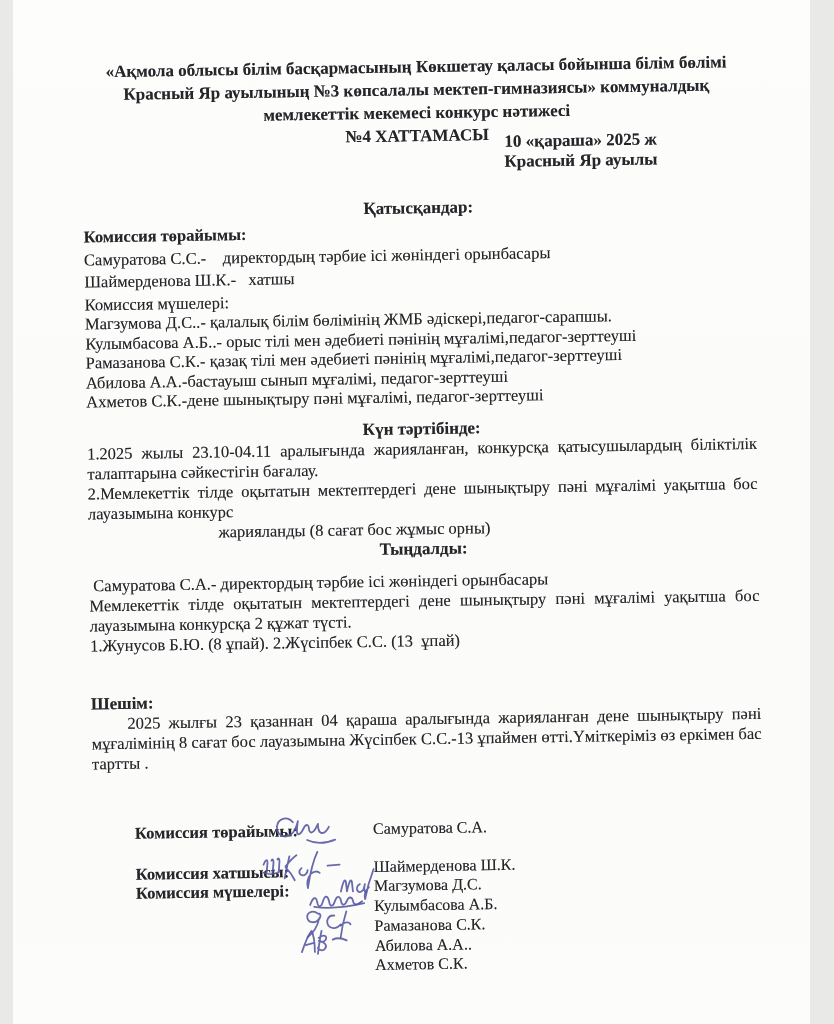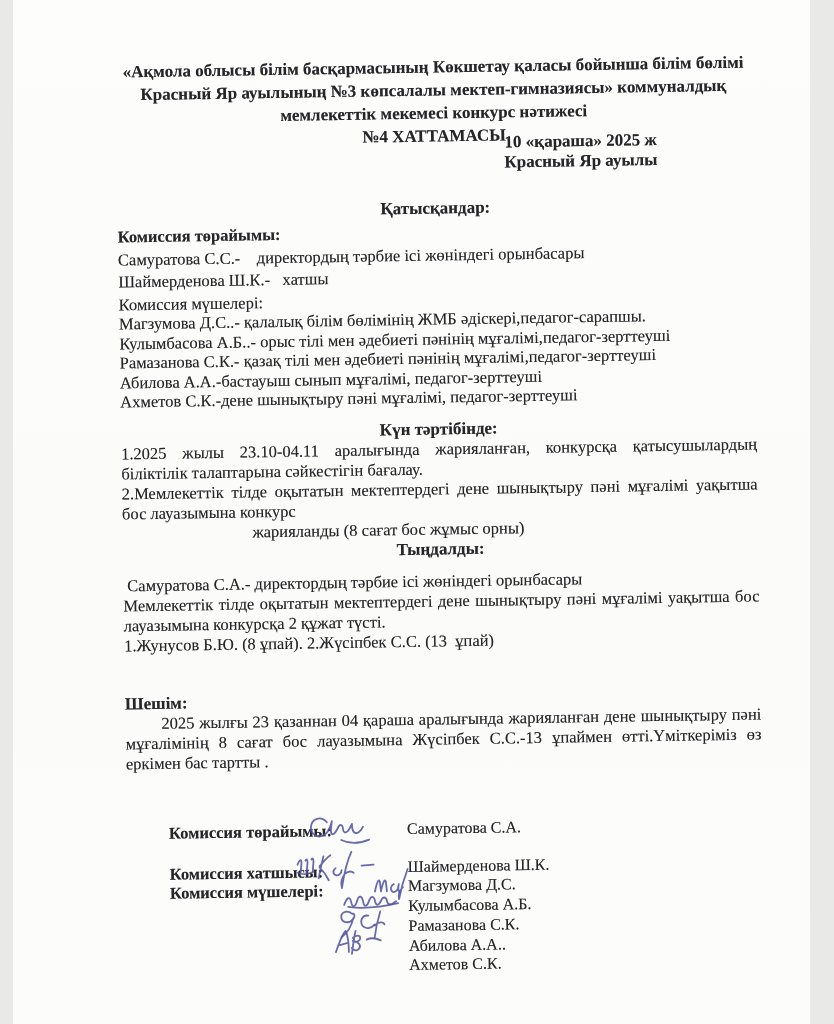--- a/index.html
+++ b/index.html
@@ -10,21 +10,20 @@
     overflow:hidden;
     position:relative;
   }
   .scan{position:absolute;inset:0;}
   .strip{position:absolute;top:0;bottom:0;background:#e9e9e8;}
   .strip.left{left:0;width:13px;border-right:1px solid #dedede;}
   .strip.right{right:0;width:24px;border-left:1px solid #e2e2e2;}
   .page{
     position:absolute;top:0;bottom:0;left:13px;right:24px;
     background:linear-gradient(180deg,#fdfdfc 0%,#fbfbfa 55%,#fcfcfb 100%);
-    padding-left:34px;
   }
   .content{
     position:relative;
     padding:55px 55px 0 72px;
     color:#26262a;
     font-size:16.5px;
     transform:rotate(-0.9deg);
     transform-origin:420px 320px;
     text-shadow:0 0 0.5px rgba(40,40,45,0.45);
   }

